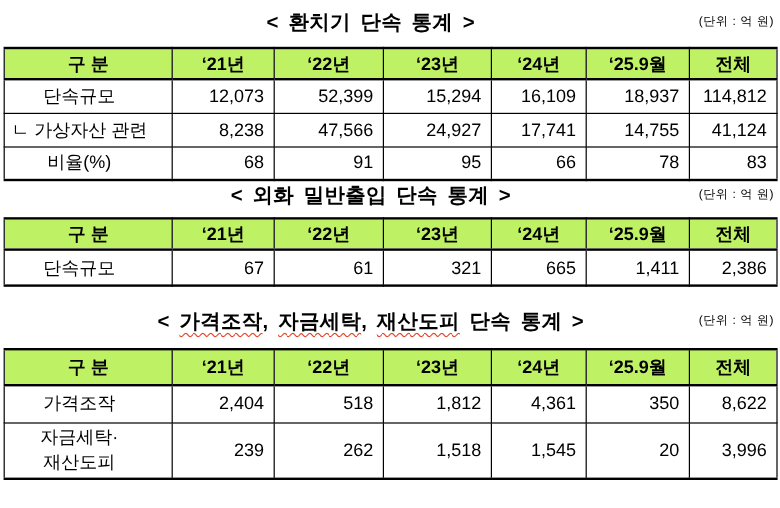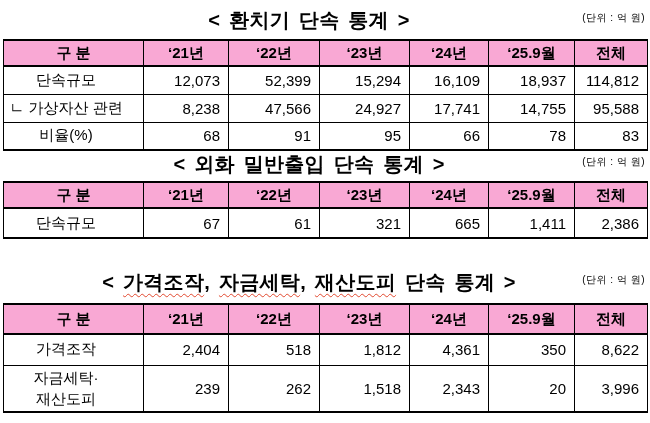--- a/index.html
+++ b/index.html
@@ -7,53 +7,53 @@
   body {
     width:650px; height:423px; overflow:hidden;
     font-family:"Liberation Sans", sans-serif;
     color:#000000;
   }
   .page { width:650px; height:423px; padding-top:7px; }
 
   .title-row { position:relative; height:26px; }
   .doc-title {
     position:absolute; left:48px; right:80px;
-    text-align:center; font-size:20px; font-weight:bold;
+    text-align:center; font-size:17px; font-weight:bold;
     letter-spacing:0.3px; word-spacing:3px; white-space:nowrap;
   }
   .unit {
     position:absolute; right:5px; top:4px;
     font-size:10px; letter-spacing:0.5px; white-space:nowrap;
   }
 
   table {
     table-layout:fixed; width:644px; margin-left:3px;
     border-collapse:collapse;
     border-top:2px solid #000; border-bottom:3px double #000;
     border-bottom:2.5px solid #000;
   }
   th, td { border:1px solid #000; font-size:15px; overflow:hidden; }
   thead th {
-    background:#f9a8d4; font-weight:bold; text-align:center;
+    background:#bef264; font-weight:bold; text-align:center;
     border-bottom:2px solid #000;
   }
   td { text-align:right; padding-right:8px; }
   td.label { text-align:center; padding-right:15px; }
   td.wrap2 { white-space:pre-line; line-height:1.45; }
 
   .t1 { margin-top:6px; }
   .t1 thead th { height:26px; }
   .t1 td { height:28px; }
 
   .title2 { margin-top:0; }
   .t2 { margin-top:4px; }
   .t2 thead th { height:26px; }
   .t2 td { height:30px; }
 
-  .title3 { margin-top:30px; }
+  .title3 { margin-top:17px; }
   .t3 { margin-top:8px; }
   .t3 thead th { height:30px; }
   .t3 td.r1 { height:31px; }
   .t3 td.r2 { height:47px; }
 
   .sq {
     text-decoration:underline;
     text-decoration-style:wavy;
     text-decoration-color:#e2492f;
     text-decoration-thickness:1px;
@@ -101,21 +101,21 @@
         <td>18,937</td>
         <td>114,812</td>
       </tr>
       <tr>
         <td class="label">ㄴ 가상자산 관련</td>
         <td>8,238</td>
         <td>47,566</td>
         <td>24,927</td>
         <td>17,741</td>
         <td>14,755</td>
-        <td>95,588</td>
+        <td>41,124</td>
       </tr>
       <tr>
         <td class="label">비율(%)</td>
         <td>68</td>
         <td>91</td>
         <td>95</td>
         <td>66</td>
         <td>78</td>
         <td>83</td>
       </tr>
@@ -196,20 +196,20 @@
         <td class="r1">4,361</td>
         <td class="r1">350</td>
         <td class="r1">8,622</td>
       </tr>
       <tr>
         <td class="label wrap2 r2">자금세탁·
 재산도피</td>
         <td class="r2">239</td>
         <td class="r2">262</td>
         <td class="r2">1,518</td>
-        <td class="r2">2,343</td>
+        <td class="r2">1,545</td>
         <td class="r2">20</td>
         <td class="r2">3,996</td>
       </tr>
     </tbody>
   </table>
 
 </div>
 
 </body></html>

